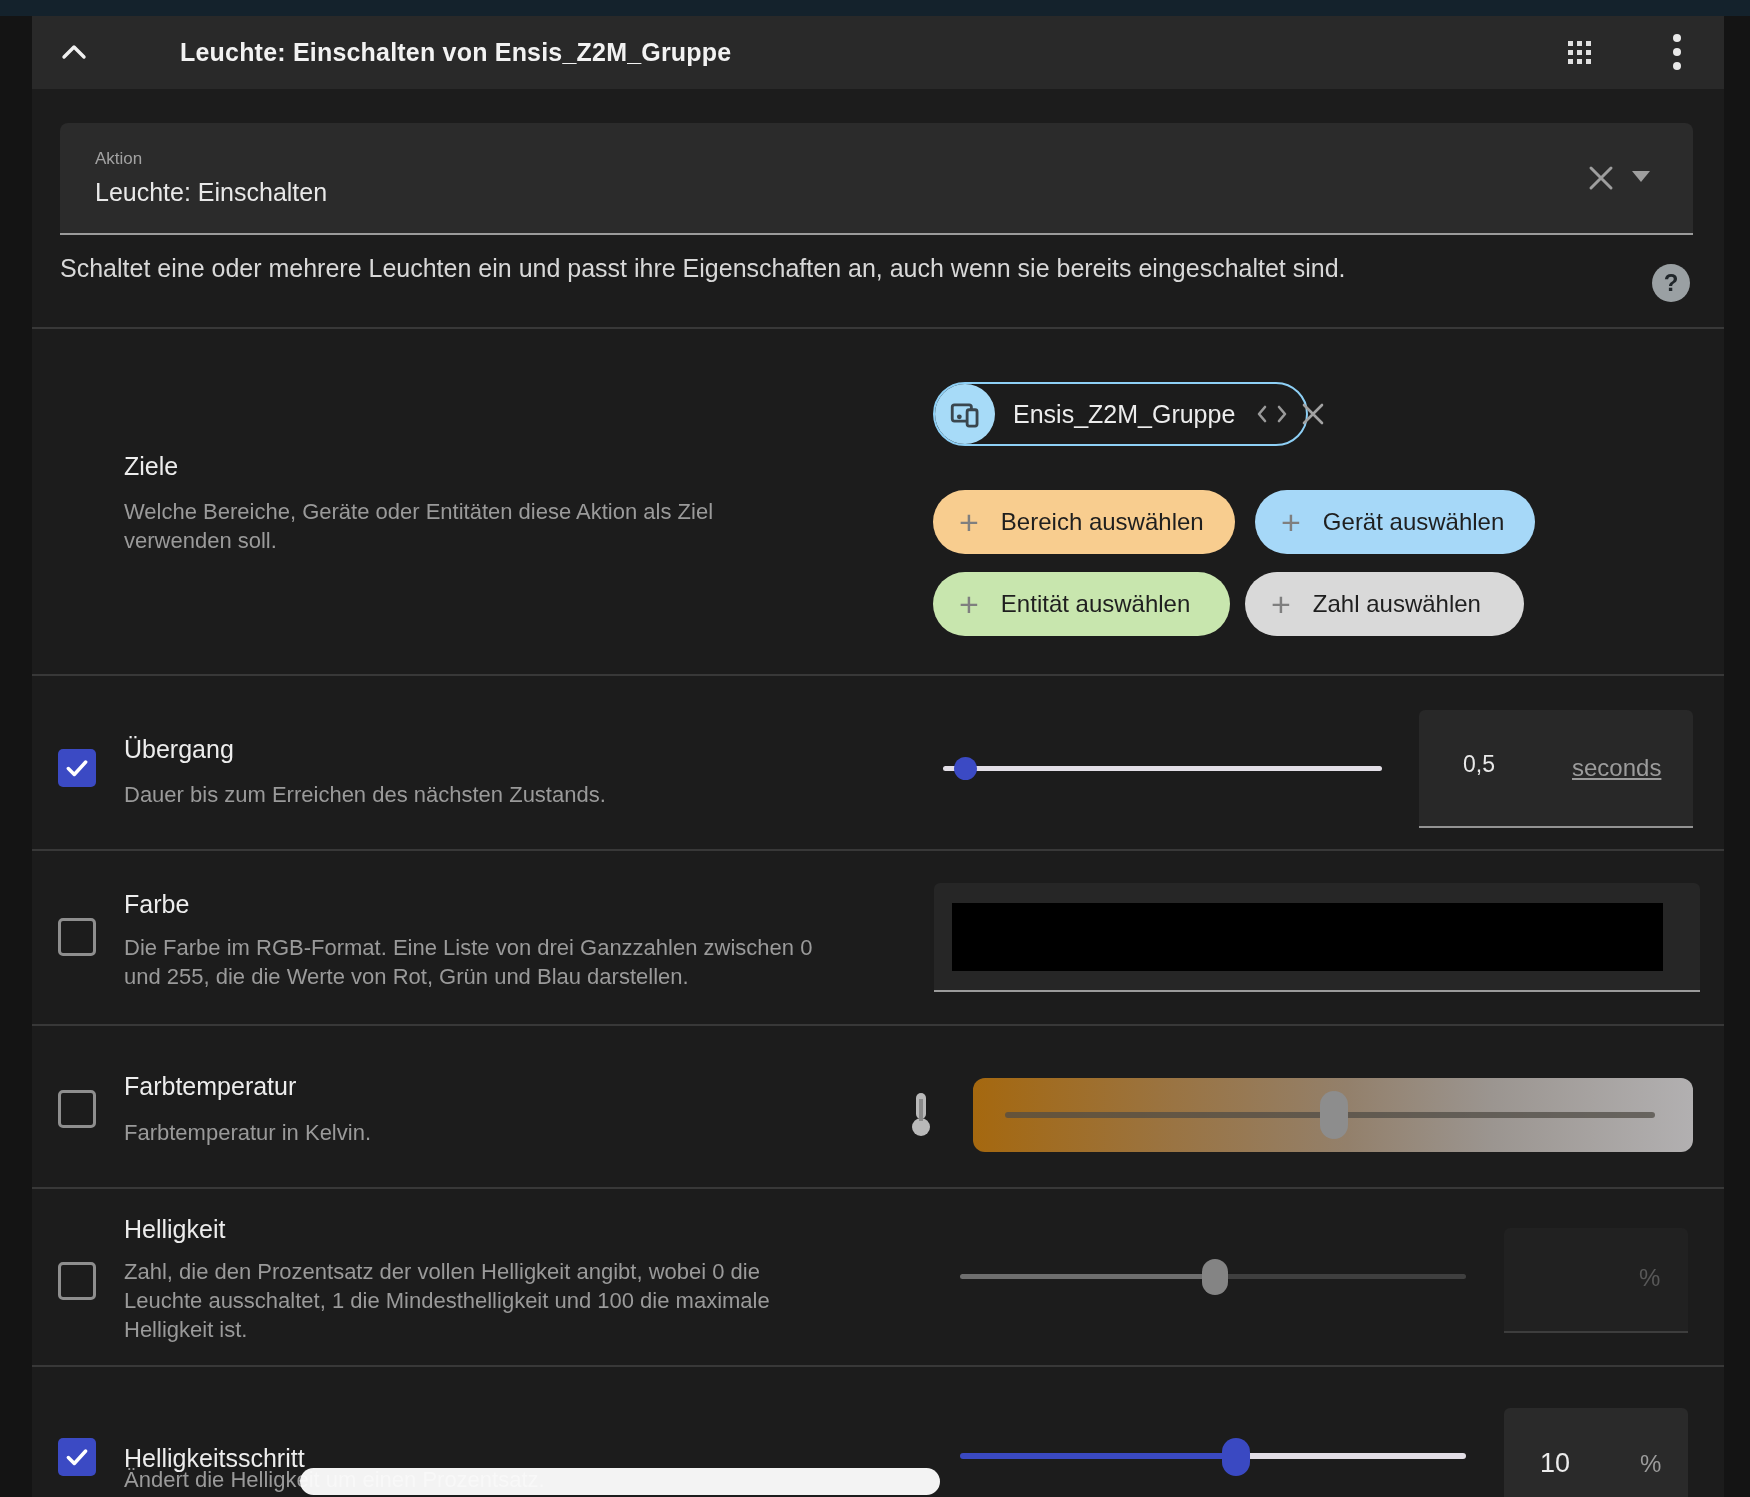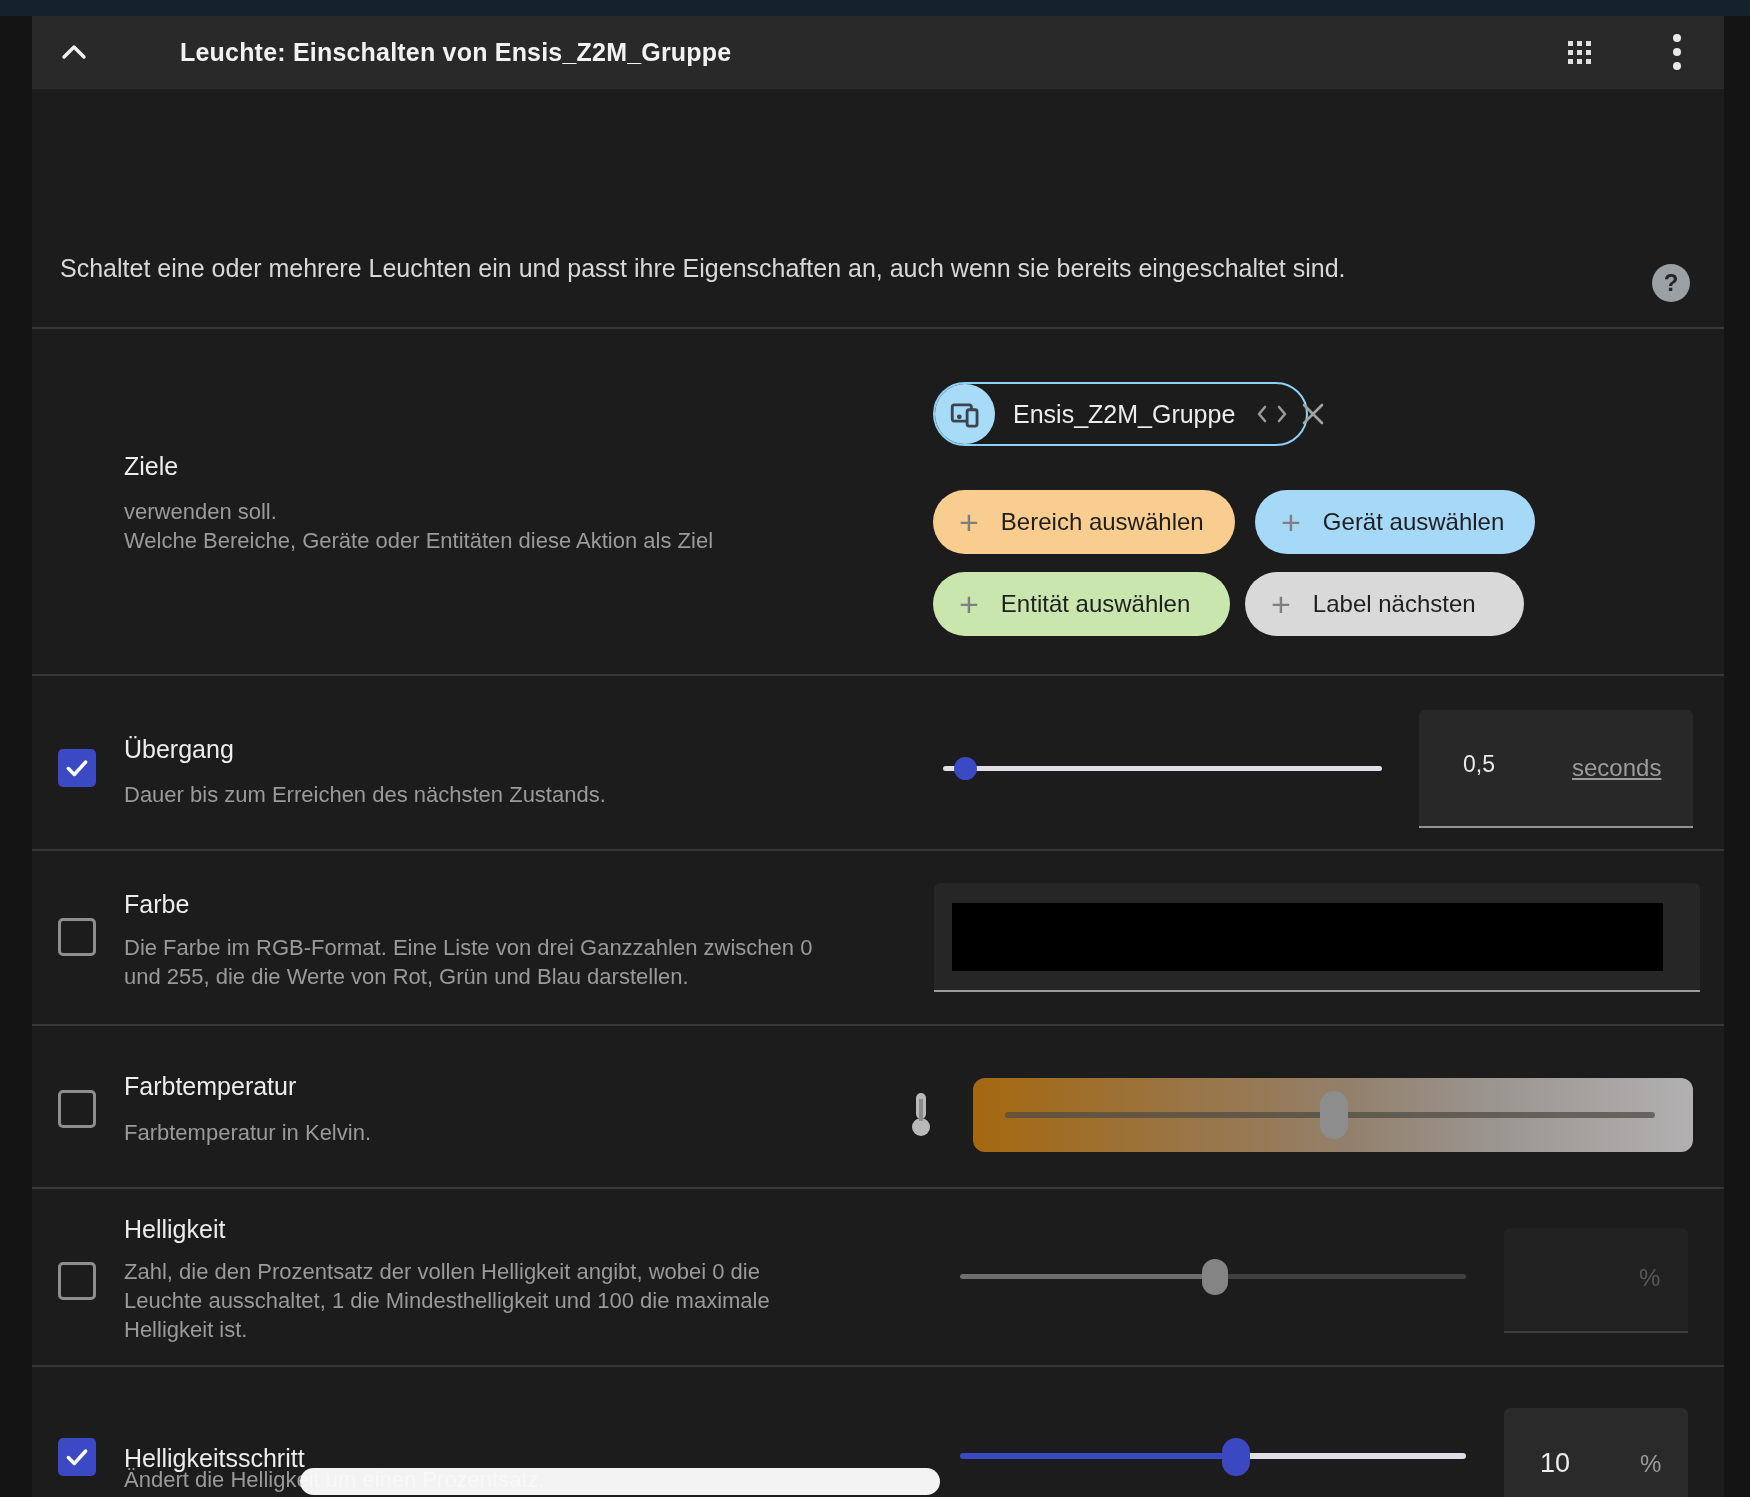--- a/index.html
+++ b/index.html
@@ -93,32 +93,44 @@
       </div>
       <div class="abs icon-btn kebab-btn">
         <span class="kebab">
             <i></i>
             <i></i>
             <i></i>
           </span>
       </div>
     </div>
 
+    <div class="abs aktion-field">
+      <div class="abs aktion-label" style="left:35px;top:26px;">Aktion</div>
+      <div class="abs aktion-value" style="left:35px;top:55px;">Leuchte: Einschalten</div>
+      <div class="abs icon-btn" style="left:1521px;top:35px;width:40px;height:40px;">
+        <span>
+          <svg width="28" height="28" viewBox="0 0 28 28">
+              <path d="M4 4 L24 24 M24 4 L4 24" stroke="#9e9e9e" stroke-width="3" stroke-linecap="round"></path>
+            </svg>
+        </span>
+      </div>
+      <div class="abs dd-caret" style="left:1572px;top:48px;"></div>
+    </div>
 
     <div class="abs intro">Schaltet eine oder mehrere Leuchten ein und passt ihre Eigenschaften an, auch wenn sie bereits eingeschaltet sind.</div>
     <div class="abs help-btn">
       <span>?</span>
     </div>
 
     <div class="abs divider" style="top:311px;"></div>
 
     <div class="abs row-title" style="left:92px;top:436px;">Ziele</div>
     <div class="abs row-desc" style="left:92px;top:481px;width:620px;">
+      <div>Welche Bereiche, Geräte oder Entitäten diese Aktion als Ziel</div>
       <div>verwenden soll.</div>
-      <div>Welche Bereiche, Geräte oder Entitäten diese Aktion als Ziel</div>
     </div>
 
     <div class="abs chip">
       <div class="chip-circle">
         <svg width="34" height="34" viewBox="0 0 24 24">
           <rect x="3" y="5.5" width="13.5" height="11.5" rx="1.6" fill="none" stroke="#3a464e" stroke-width="2"></rect>
           <rect x="13.5" y="9" width="7" height="11.5" rx="1.4" fill="#a7dbf8" stroke="#3a464e" stroke-width="2"></rect>
           <circle cx="8" cy="14" r="1.7" fill="#3a464e"></circle>
         </svg>
       </div>
@@ -143,21 +155,21 @@
     <div class="abs pill pill-blue" style="left:1223px;top:474px;width:280px;">
       <span class="plus">+</span>
       <span class="plabel">Gerät auswählen</span>
     </div>
     <div class="abs pill pill-green" style="left:901px;top:556px;width:297px;">
       <span class="plus">+</span>
       <span class="plabel">Entität auswählen</span>
     </div>
     <div class="abs pill pill-gray" style="left:1213px;top:556px;width:279px;">
       <span class="plus">+</span>
-      <span class="plabel">Label nächsten</span>
+      <span class="plabel">Zahl auswählen</span>
     </div>
 
     <div class="abs divider" style="top:658px;"></div>
 
     <div class="abs cb on" style="left:26px;top:733px;">
       <span>
         <svg width="26" height="26" viewBox="0 0 24 24">
             <polyline points="4,12.5 9.5,18 20,6.5" fill="none" stroke="#fff" stroke-width="3.2" stroke-linecap="round" stroke-linejoin="round"></polyline>
           </svg>
       </span>

